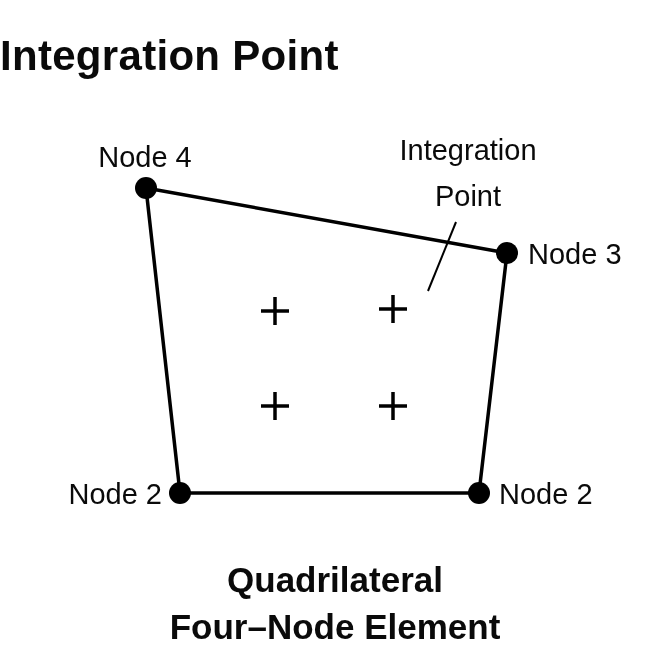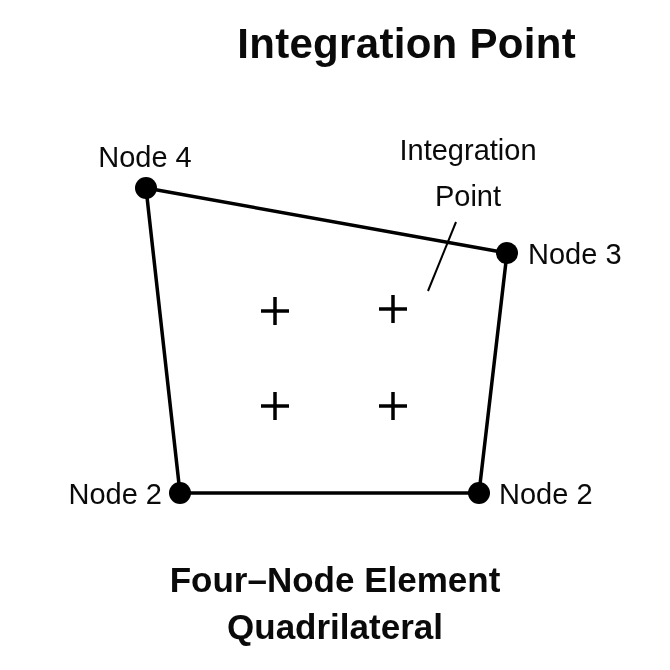--- a/index.html
+++ b/index.html
@@ -10,24 +10,24 @@
   body {
     width: 670px;
     height: 670px;
     position: relative;
     overflow: hidden;
     font-family: "Liberation Sans", "DejaVu Sans", sans-serif;
     color: #0a0a0a;
   }
   .title {
     position: absolute;
-    top: 20px;
+    top: 32px;
     left: 0;
     width: 576px;
-    text-align: right;
+    text-align: left;
     font-size: 42px;
     font-weight: 600;
     letter-spacing: 0.3px;
   }
   .caption {
     position: absolute;
     bottom: 20px;
     left: 0;
     width: 670px;
     text-align: center;
@@ -76,15 +76,15 @@
     <line x1="275" y1="392" x2="275" y2="420" stroke="#000000" stroke-width="3.5"></line>
     <line x1="379" y1="406" x2="407" y2="406" stroke="#000000" stroke-width="3.5"></line>
     <line x1="393" y1="392" x2="393" y2="420" stroke="#000000" stroke-width="3.5"></line>
     <text x="468" y="160" text-anchor="middle" class="annotation-label">Integration</text>
     <text x="468" y="206" text-anchor="middle" class="annotation-label">Point</text>
   </svg>
 
 <div class="title">Integration Point</div>
 
 <div class="caption">
+  <div>Quadrilateral</div>
   <div>Four–Node Element</div>
-  <div>Quadrilateral</div>
 </div>
 
 </body></html>

